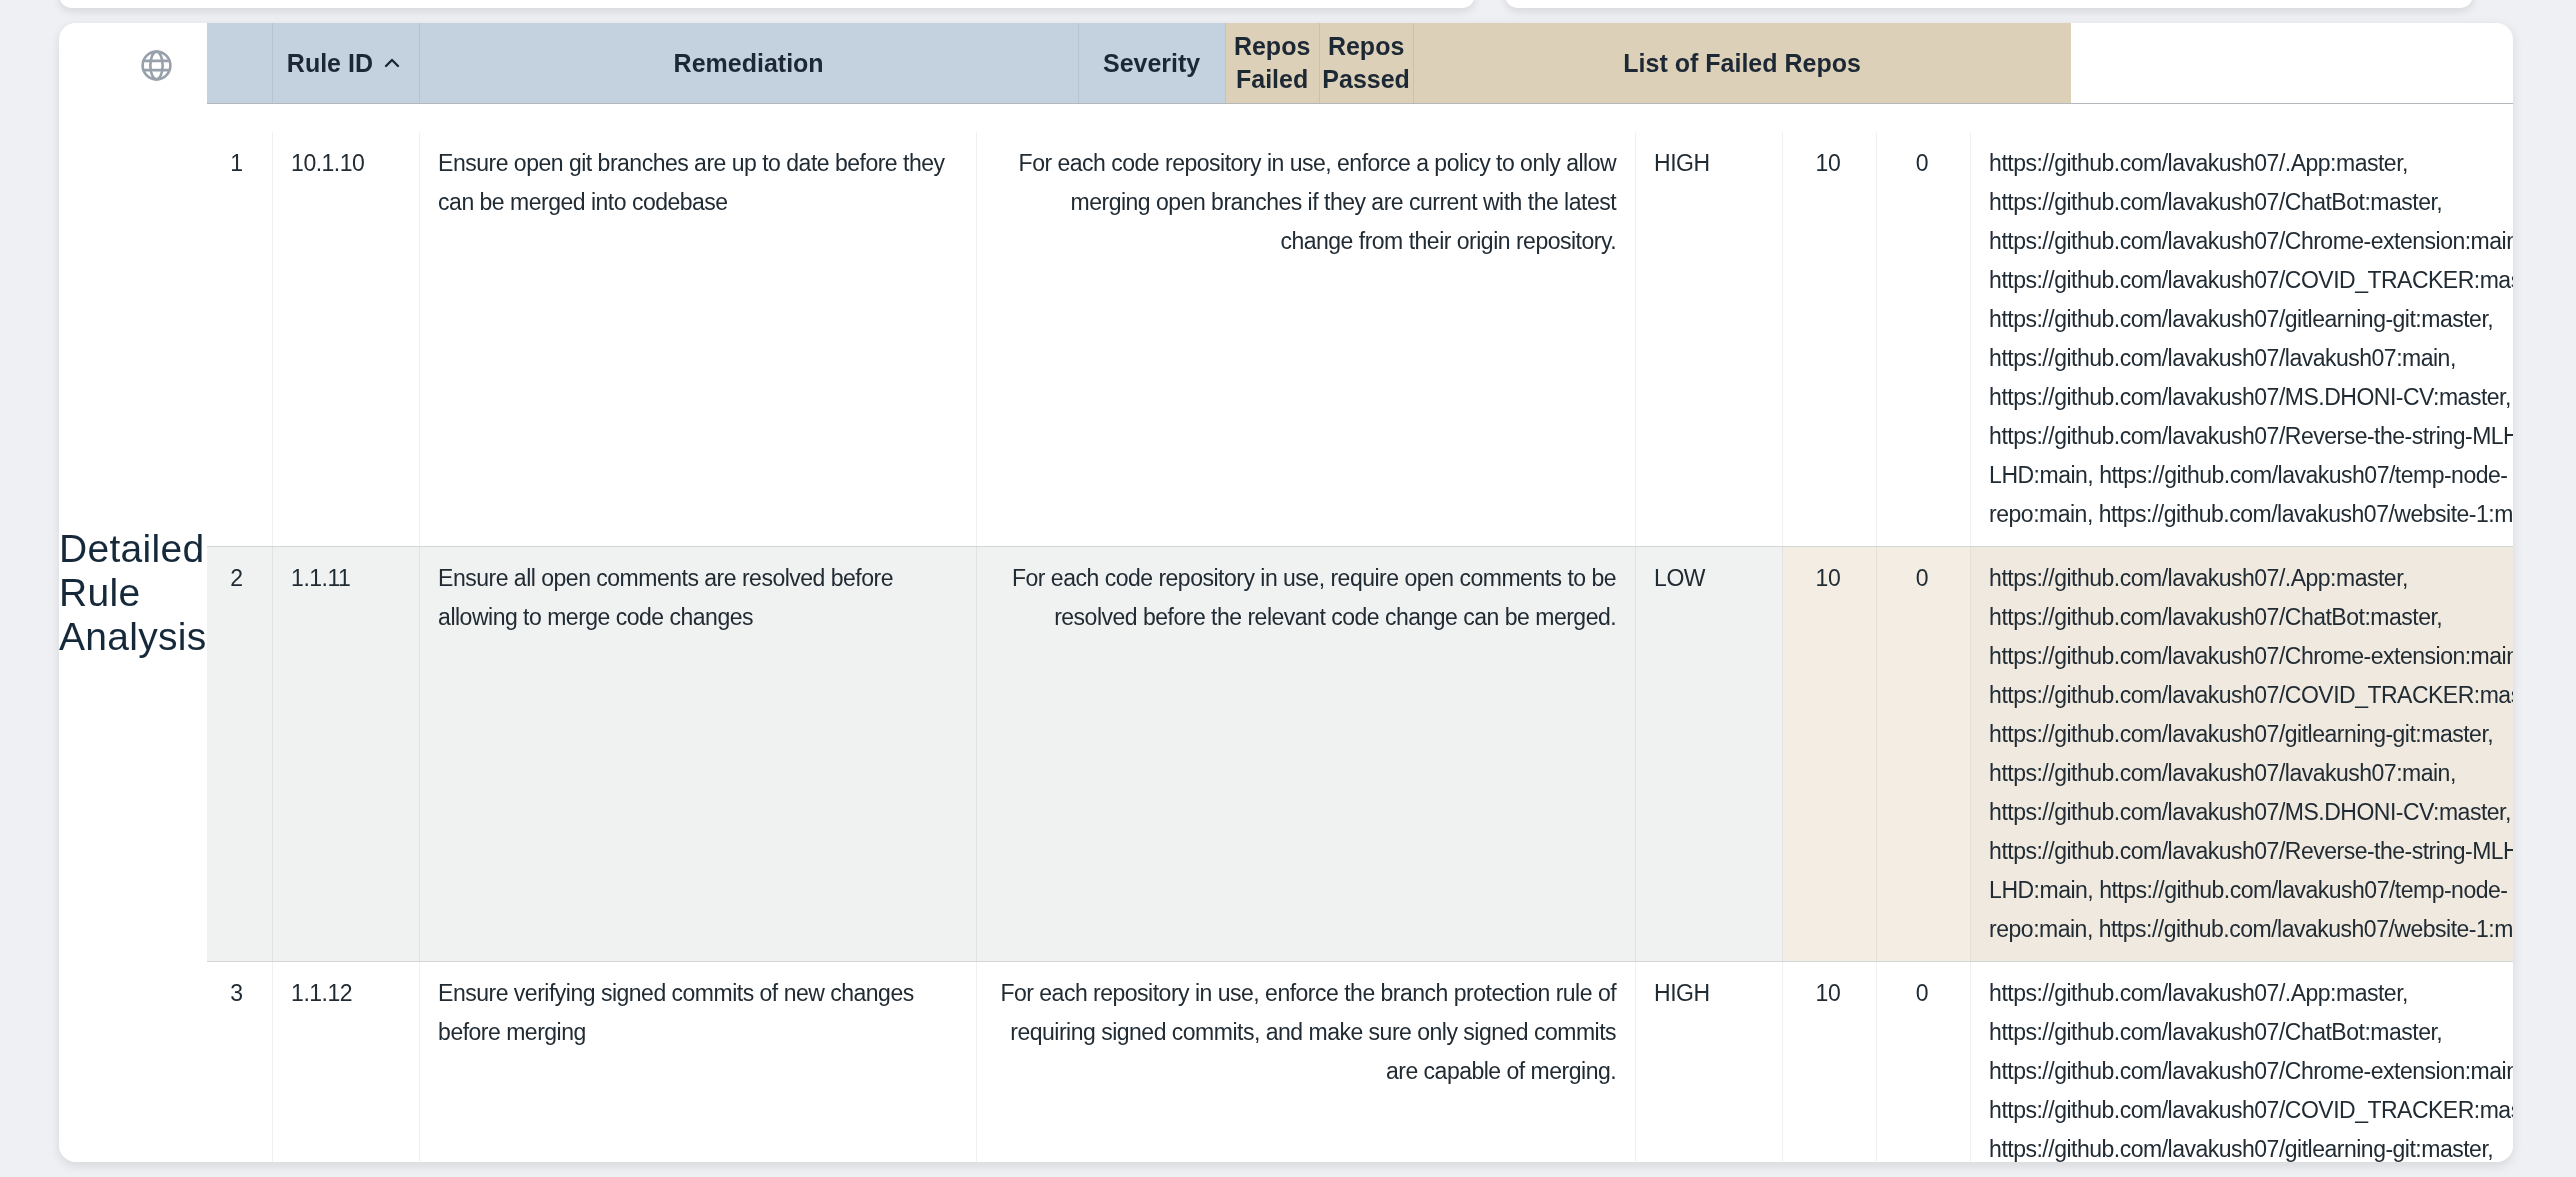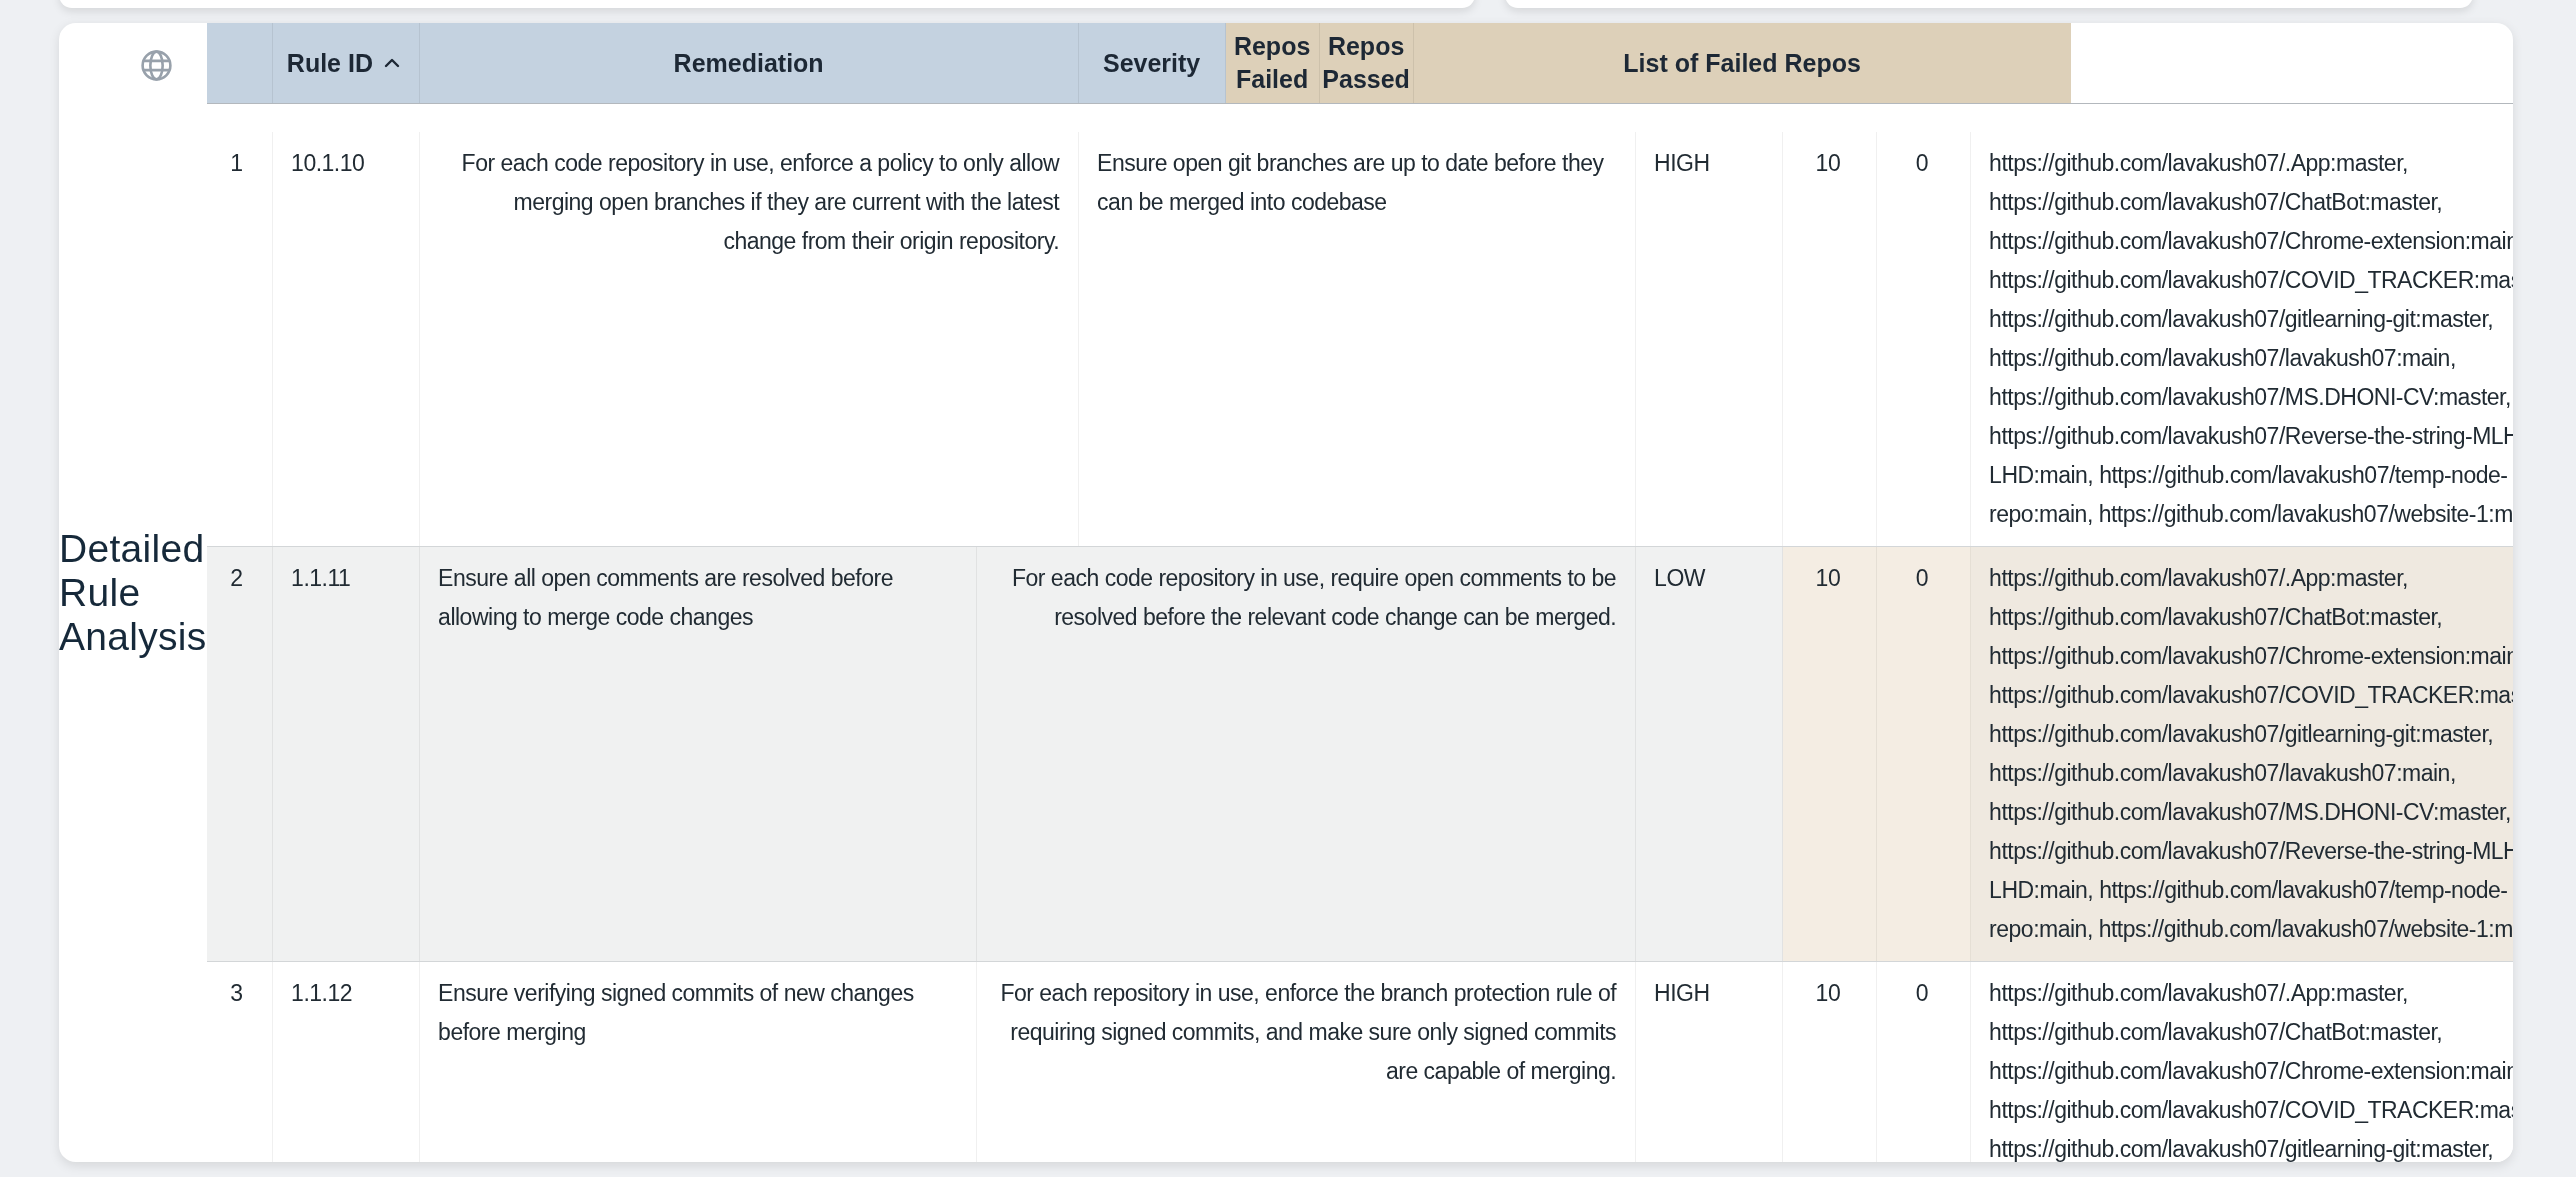--- a/index.html
+++ b/index.html
@@ -142,22 +142,22 @@
           <div class="hcell c-failed beige">Repos Failed</div>
           <div class="hcell c-passed beige">Repos Passed</div>
           <div class="hcell c-list beige">List of Failed Repos</div>
         </div>
 
         <div class="body-rows">
 
           <div class="row row-1 odd">
             <div class="cell c-idx">1</div>
             <div class="cell c-ruleid">10.1.10</div>
+            <div class="cell c-rulename">Ensure open git branches are up to date before they can be merged into codebase</div>
             <div class="cell c-rem">For each code repository in use, enforce a policy to only allow merging open branches if they are current with the latest change from their origin repository.</div>
-            <div class="cell c-rulename">Ensure open git branches are up to date before they can be merged into codebase</div>
             <div class="cell c-sev">HIGH</div>
             <div class="cell c-failed num hl">10</div>
             <div class="cell c-passed num hl">0</div>
             <div class="cell c-list">https://github.com/lavakush07/.App:master, https://github.com/lavakush07/ChatBot:master, https://github.com/lavakush07/Chrome-extension:main, https://github.com/lavakush07/COVID_TRACKER:master, https://github.com/lavakush07/gitlearning-git:master, https://github.com/lavakush07/lavakush07:main, https://github.com/lavakush07/MS.DHONI-CV:master, https://github.com/lavakush07/Reverse-the-string-MLH-LHD:main, https://github.com/lavakush07/temp-node-repo:main, https://github.com/lavakush07/website-1:main</div>
           </div>
 
           <div class="row row-2 even">
             <div class="cell c-idx">2</div>
             <div class="cell c-ruleid">1.1.11</div>
             <div class="cell c-rulename">Ensure all open comments are resolved before allowing to merge code changes</div>

